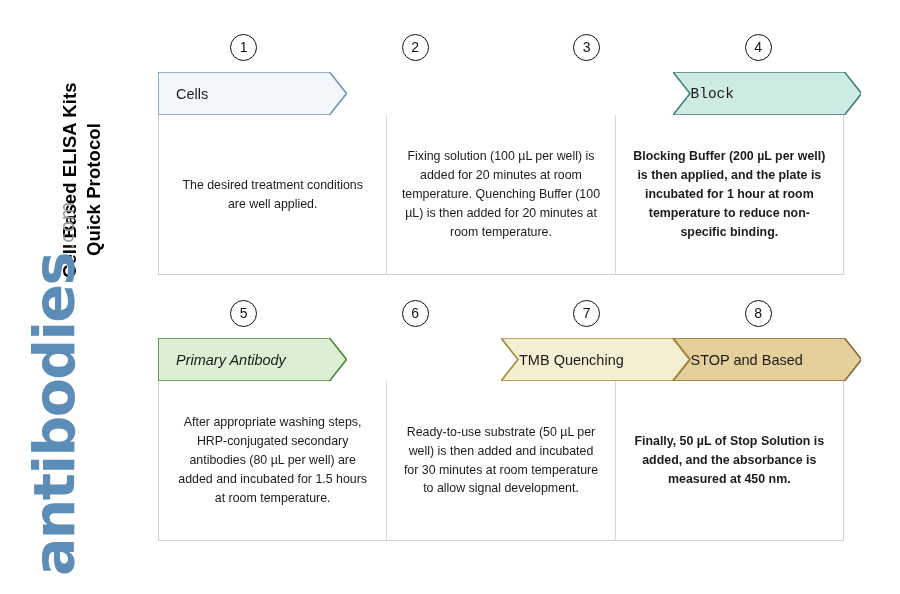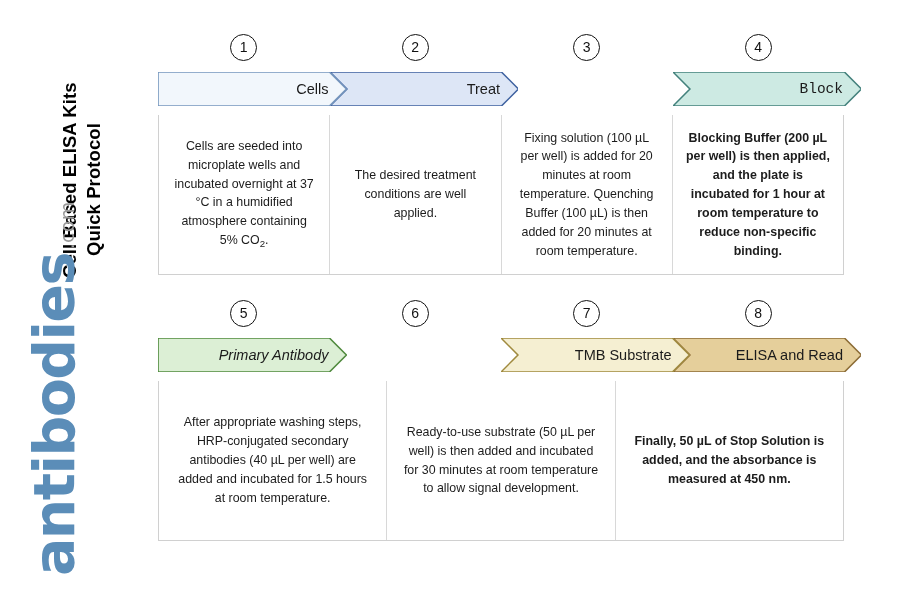--- a/index.html
+++ b/index.html
@@ -56,22 +56,22 @@
   .num-circle {
     position: absolute; top: 2px;
     width: 27px; height: 27px; margin-left: -13.5px;
     border: 1.6px solid #111; border-radius: 50%;
     background: #fff; color: #111;
     font-size: 14px; line-height: 24px; text-align: center;
   }
 
   .chev-band { position: relative; height: 43px; }
   .chev {
-    position: absolute; top: 0; height: 34px;
-    display: flex; align-items: center; justify-content: flex-end;
+    position: absolute; top: 0; height: 43px;
+    display: flex; align-items: center; justify-content: flex-start;
     font-size: 14.5px; color: #1b1b1b; text-align: center;
     padding: 7px 18px;
   }
   .chev span { position: relative; z-index: 2; }
   .chev .shape {
     position: absolute; inset: 0; z-index: 1;
   }
   .chev .shape svg { width: 100%; height: 100%; display: block; }
 
   .bodies {
@@ -119,41 +119,30 @@
       </div>
     <div class="chev-band">
         <div class="chev" style="left: 0px; width: 188.5px; z-index: 4;">
           <div class="shape">
             <svg viewBox="0 0 188.5 43" preserveAspectRatio="none">
               <polygon points="0,0 171.5,0 188.5,21.5 171.5,43 0,43 0,21.5" fill="#f2f7fc" stroke="#7596bd" stroke-width="1.6" stroke-linejoin="miter"></polygon>
             </svg>
           </div>
           <span>Cells</span>
         </div>
-        <div class="chev" style="left: 171.5px; width: 188.5px; z-index: 3;">
-          <div class="shape">
-            <svg viewBox="0 0 188.5 43" preserveAspectRatio="none">
-              <polygon points="0,0 171.5,0 188.5,21.5 171.5,43 0,43 17,21.5" fill="#dde6f6" stroke="#3f62a0" stroke-width="1.6" stroke-linejoin="miter"></polygon>
-            </svg>
-          </div>
-          <span>Treat</span>
-        </div>
         <div class="chev" style="left: 514.5px; width: 188.5px; z-index: 1; font-family: Liberation Mono, monospace;">
           <div class="shape">
             <svg viewBox="0 0 188.5 43" preserveAspectRatio="none">
               <polygon points="0,0 171.5,0 188.5,21.5 171.5,43 0,43 17,21.5" fill="#cdeae3" stroke="#43817c" stroke-width="1.6" stroke-linejoin="miter"></polygon>
             </svg>
           </div>
           <span>Block</span>
         </div>
       </div>
     <div class="bodies">
-        <div class="body-cell">
-          <p>Cells are seeded into microplate wells and incubated overnight at 37 °C in a humidified atmosphere containing 5% CO<sub>2</sub>.</p>
-        </div>
         <div class="body-cell">
           <p>The desired treatment conditions are well applied.</p>
         </div>
         <div class="body-cell">
           <p>Fixing solution (100 µL per well) is added for 20 minutes at room temperature. Quenching Buffer (100 µL) is then added for 20 minutes at room temperature.</p>
         </div>
         <div class="body-cell">
           <p>Blocking Buffer (200 µL per well) is then applied, and the plate is incubated for 1 hour at room temperature to reduce non-specific binding.</p>
         </div>
       </div>
@@ -174,34 +163,34 @@
             </svg>
           </div>
           <span>Primary Antibody</span>
         </div>
         <div class="chev" style="left: 343px; width: 188.5px; z-index: 2;">
           <div class="shape">
             <svg viewBox="0 0 188.5 43" preserveAspectRatio="none">
               <polygon points="0,0 171.5,0 188.5,21.5 171.5,43 0,43 17,21.5" fill="#f5efd2" stroke="#a08a3e" stroke-width="1.6" stroke-linejoin="miter"></polygon>
             </svg>
           </div>
-          <span>TMB Substrate</span>
+          <span>TMB Quenching</span>
         </div>
         <div class="chev" style="left: 514.5px; width: 188.5px; z-index: 1;">
           <div class="shape">
             <svg viewBox="0 0 188.5 43" preserveAspectRatio="none">
               <polygon points="0,0 171.5,0 188.5,21.5 171.5,43 0,43 17,21.5" fill="#e5cf9b" stroke="#8c6c36" stroke-width="1.6" stroke-linejoin="miter"></polygon>
             </svg>
           </div>
-          <span>ELISA and Read</span>
+          <span>STOP and Based</span>
         </div>
       </div>
     <div class="bodies">
         <div class="body-cell">
-          <p>After appropriate washing steps, HRP-conjugated secondary antibodies (40 µL per well) are added and incubated for 1.5 hours at room temperature.</p>
+          <p>After appropriate washing steps, HRP-conjugated secondary antibodies (80 µL per well) are added and incubated for 1.5 hours at room temperature.</p>
         </div>
         <div class="body-cell">
           <p>Ready-to-use substrate (50 µL per well) is then added and incubated for 30 minutes at room temperature to allow signal development.</p>
         </div>
         <div class="body-cell">
           <p>Finally, 50 µL of Stop Solution is added, and the absorbance is measured at 450 nm.</p>
         </div>
       </div>
   </div>
 

